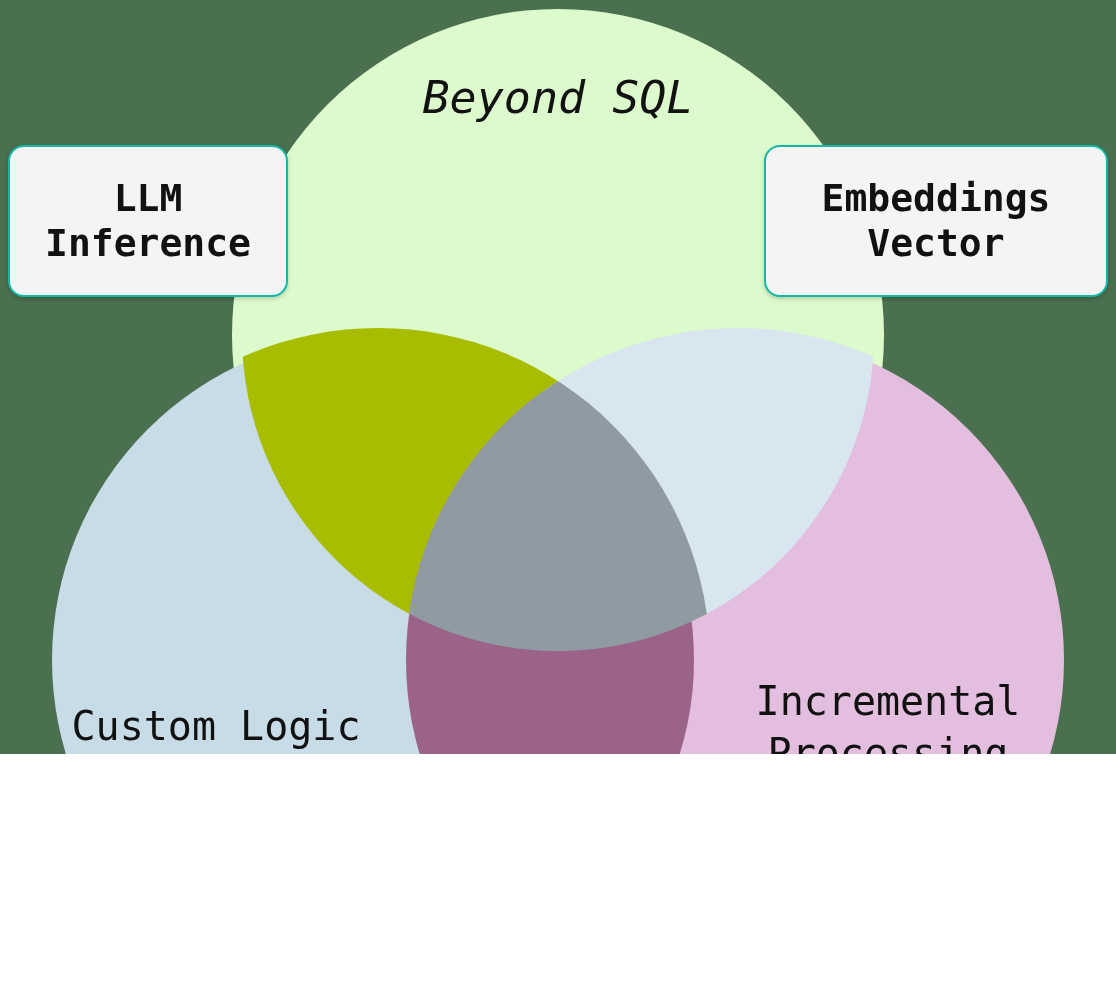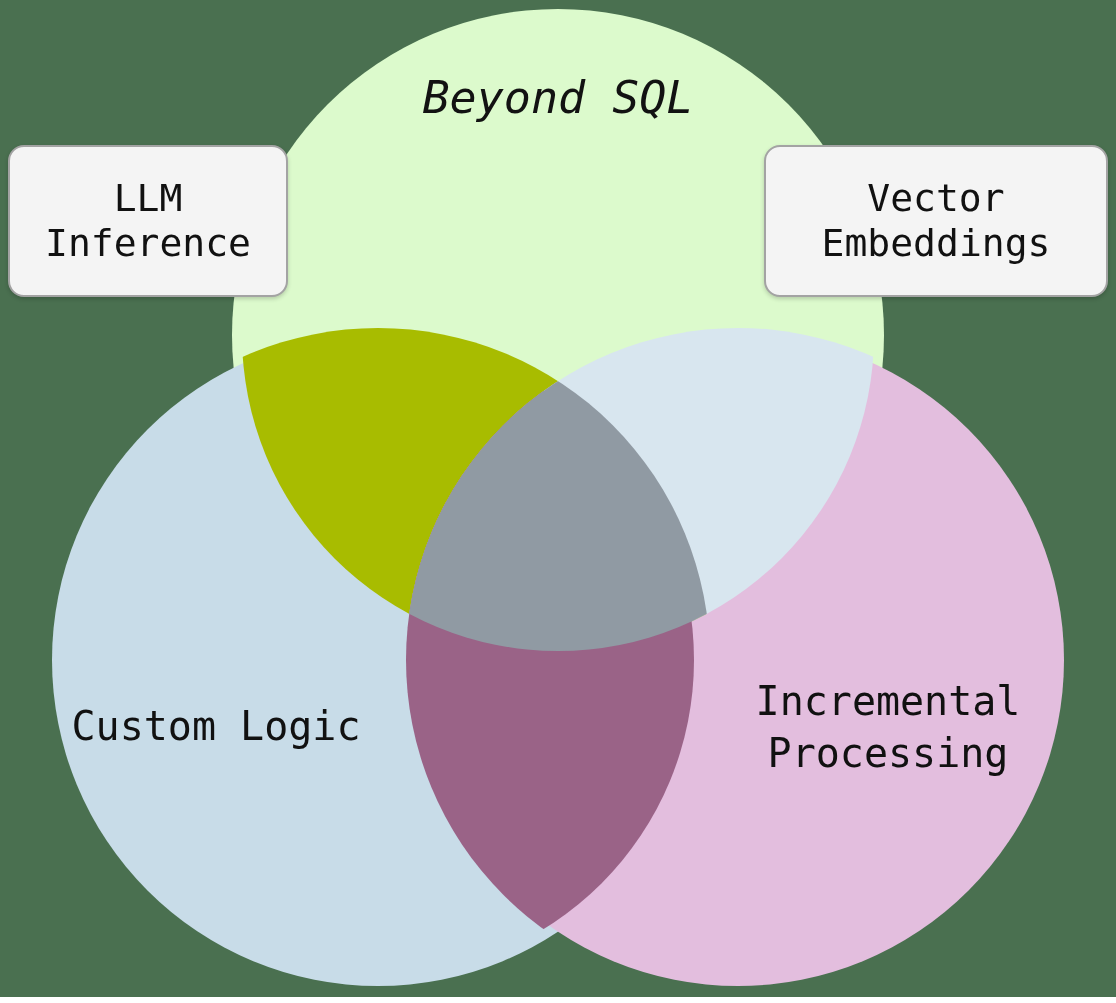--- a/index.html
+++ b/index.html
@@ -9,21 +9,21 @@
   }
   body {
     width: 1116px;
     height: 1003px;
     overflow: hidden;
     font-family: "DejaVu Sans Mono", "Liberation Mono", monospace;
   }
   #stage {
     position: relative;
     width: 1116px;
-    height: 997px;
+    height: 754px;
     background: #4a7050;
     overflow: hidden;
   }
   #venn-svg {
     position: absolute;
     left: 0;
     top: 0;
     width: 1116px;
     height: 1003px;
     display: block;
@@ -51,30 +51,31 @@
     display: flex;
     justify-content: space-between;
     align-items: flex-start;
     padding: 0 8px;
     box-sizing: border-box;
     pointer-events: none;
   }
   .chip {
     pointer-events: auto;
     background: #f4f4f4;
-    border: 2px solid #a3a3a3;
+    border: 2px solid #14b8a6;
     border-radius: 16px;
     box-shadow: 0 2px 4px rgba(0,0,0,0.18);
     width: 280px;
     height: 152px;
     display: flex;
     flex-direction: column;
     align-items: center;
     justify-content: center;
     box-sizing: border-box;
+    font-weight: bold;
   }
   .chip-line {
     font-family: "DejaVu Sans Mono", "Liberation Mono", monospace;
     font-size: 38px;
     color: #111111;
     line-height: 1.18;
     white-space: nowrap;
     text-align: center;
   }
   .chip-wide { width: 344px; }
@@ -138,19 +139,19 @@
 
   <div id="chip-row">
 
     <div class="chip">
       <div class="chip-line">LLM</div>
       <div class="chip-line">Inference</div>
     </div>
 
 
     <div class="chip chip-wide">
+      <div class="chip-line">Embeddings</div>
       <div class="chip-line">Vector</div>
-      <div class="chip-line">Embeddings</div>
     </div>
 
   </div>
 
 </div>
 
 </body></html>

